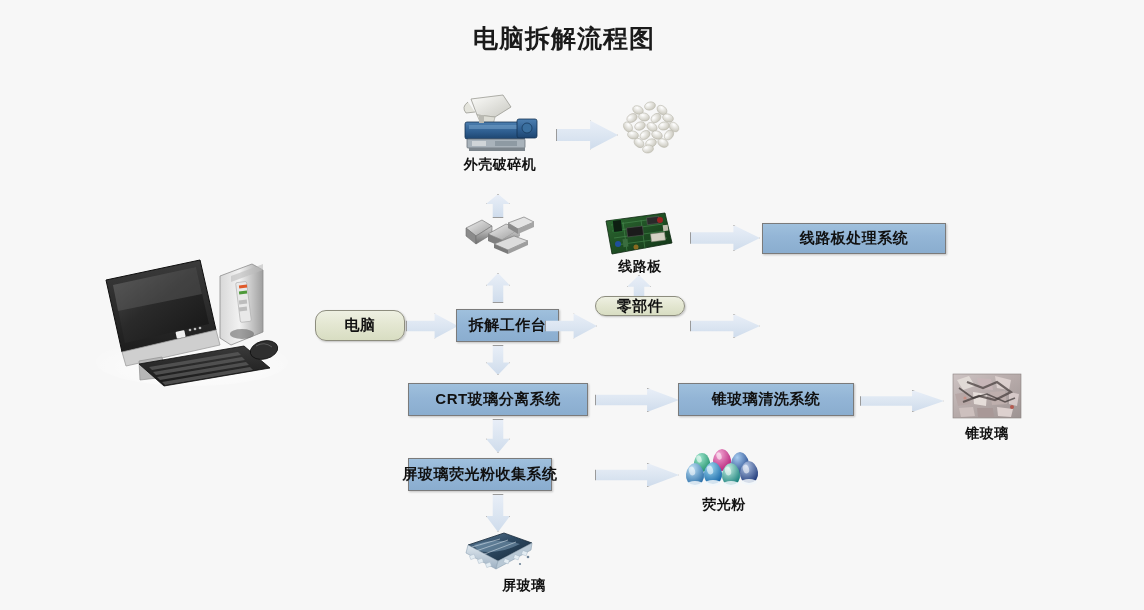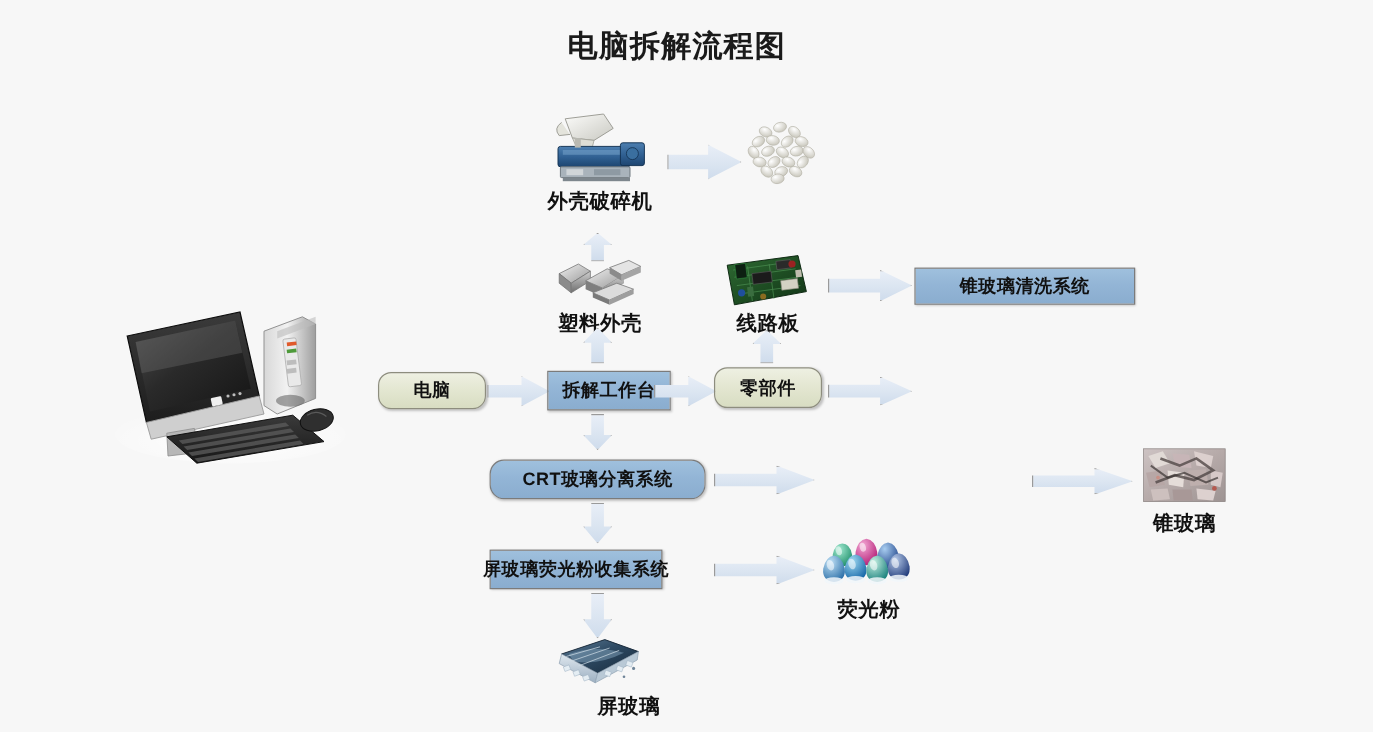--- a/index.html
+++ b/index.html
@@ -62,21 +62,21 @@
     clip-path:polygon(50% 0%,100% 42%,72% 42%,72% 100%,28% 100%,28% 42%,0% 42%);
   }
   .arrow.down{
     clip-path:polygon(50% 100%,100% 58%,72% 58%,72% 0%,28% 0%,28% 58%,0% 58%);
   }
 
   
   .pic-label{
     position:absolute;
     text-align:center;
-    font-size:17px;font-weight:bold;color:#111;
+    font-size:14px;font-weight:bold;color:#111;
     white-space:nowrap;
     letter-spacing:.5px;
   }
   .pic{position:absolute;}
 
   
   .computer{position:absolute;left:92px;top:258px;width:200px;height:128px;}
 
   svg{display:block;overflow:visible;}
 </style>
@@ -250,21 +250,20 @@
 
       <path d="M44 9 L60 3 L70 8 L54 15 Z" fill="#e4e4e4" stroke="#7e7e7e" stroke-width="0.7"></path>
       <path d="M44 9 L54 15 L54 20 L44 14 Z" fill="#8b8b8b"></path>
       <path d="M54 15 L70 8 L70 13 L54 20 Z" fill="#a5a5a5"></path>
 
       <path d="M30 30 L50 22 L64 27 L44 36 Z" fill="#dcdcdc" stroke="#7e7e7e" stroke-width="0.7"></path>
       <path d="M30 30 L44 36 L44 40 L30 34 Z" fill="#7a7a7a"></path>
       <path d="M44 36 L64 27 L64 31 L44 40 Z" fill="#9e9e9e"></path>
     </svg>
   </div>
-  <div class="pic-label" style="left:425px;top:258px;width:150px;">塑料外壳</div>
 
   <div class="pic" style="left:603px;top:211px;width:72px;height:46px;">
     <svg width="72" height="46" viewBox="0 0 72 46">
       <defs>
         <linearGradient id="pcbG" x1="0" y1="0" x2="1" y2="1">
           <stop offset="0%" stop-color="#2f6b33"></stop>
           <stop offset="55%" stop-color="#1d4c22"></stop>
           <stop offset="100%" stop-color="#123317"></stop>
         </linearGradient>
       </defs>
@@ -286,54 +285,57 @@
       <circle cx="33" cy="36" r="2.5" fill="#8a6b20"></circle>
       <rect x="20" y="28" width="5" height="8" fill="#3a6d3f" transform="rotate(-7 22 32)"></rect>
       <rect x="60" y="14" width="5" height="6" fill="#c0bdae" transform="rotate(-7 62 17)"></rect>
     </svg>
   </div>
   <div class="pic-label" style="left:565px;top:258px;width:150px;">线路板</div>
 
   <div class="arrow right" style="left:690px;top:225px;width:70px;height:26px;"></div>
 
   <div class="box blue" style="left:762px;top:223px;width:184px;height:31px;">
-    <span>锥玻璃清洗系统</span>
+    <span>线路板处理系统</span>
   </div>
 
   <div class="arrow up" style="left:627px;top:275px;width:24px;height:28px;"></div>
 
   <div class="arrow up" style="left:486px;top:273px;width:24px;height:30px;"></div>
 
   <div class="box olive" style="left:315px;top:310px;width:90px;height:31px;">
     <span>电脑</span>
   </div>
 
   <div class="arrow right fat" style="left:406px;top:313px;width:52px;height:26px;"></div>
 
   <div class="box blue" style="left:456px;top:309px;width:103px;height:33px;">
     <span>拆解工作台</span>
   </div>
 
   <div class="arrow right fat" style="left:545px;top:313px;width:52px;height:26px;"></div>
 
-  <div class="box olive" style="left:595px;top:306px;width:90px;height:34px;align-items:center;">
+  <div class="box olive" style="left:595px;top:296px;width:90px;height:20px;align-items:center;">
     <span>零部件</span>
   </div>
 
   <div class="arrow right" style="left:690px;top:314px;width:70px;height:24px;"></div>
 
 
   <div class="arrow down" style="left:486px;top:345px;width:24px;height:30px;"></div>
 
-  <div class="box blue" style="left:408px;top:383px;width:180px;height:33px;border-radius:12px;">
+  <div class="box blue" style="left:408px;top:383px;width:180px;height:33px;">
     <span>CRT玻璃分离系统</span>
   </div>
 
   <div class="arrow right" style="left:595px;top:388px;width:84px;height:24px;"></div>
 
+  <div class="box blue" style="left:678px;top:383px;width:176px;height:33px;">
+    <span>锥玻璃清洗系统</span>
+  </div>
 
   <div class="arrow right" style="left:860px;top:390px;width:84px;height:22px;"></div>
 
   <div class="pic" style="left:953px;top:374px;width:68px;height:44px;">
     <svg width="68" height="44" viewBox="0 0 68 44">
       <defs>
         <linearGradient id="coneBg" x1="0" y1="0" x2="1" y2="1">
           <stop offset="0%" stop-color="#cdc3c3"></stop>
           <stop offset="50%" stop-color="#b6aaa9"></stop>
           <stop offset="100%" stop-color="#9d9392"></stop>

